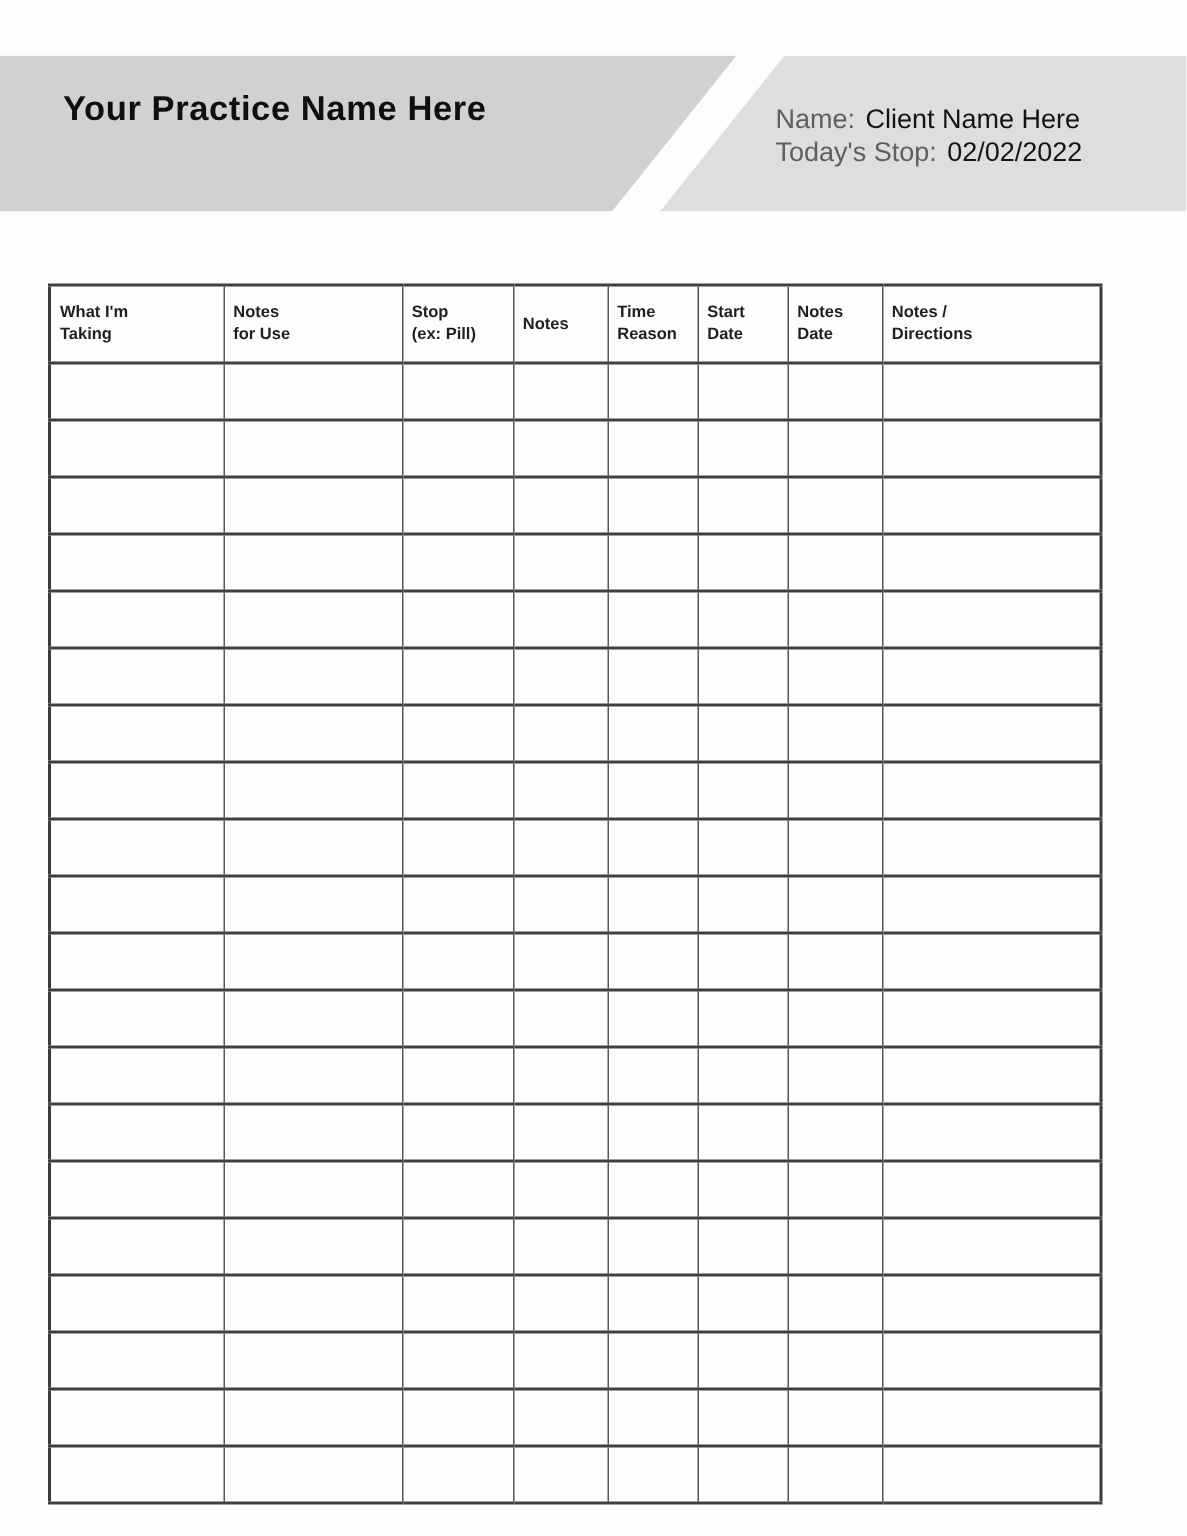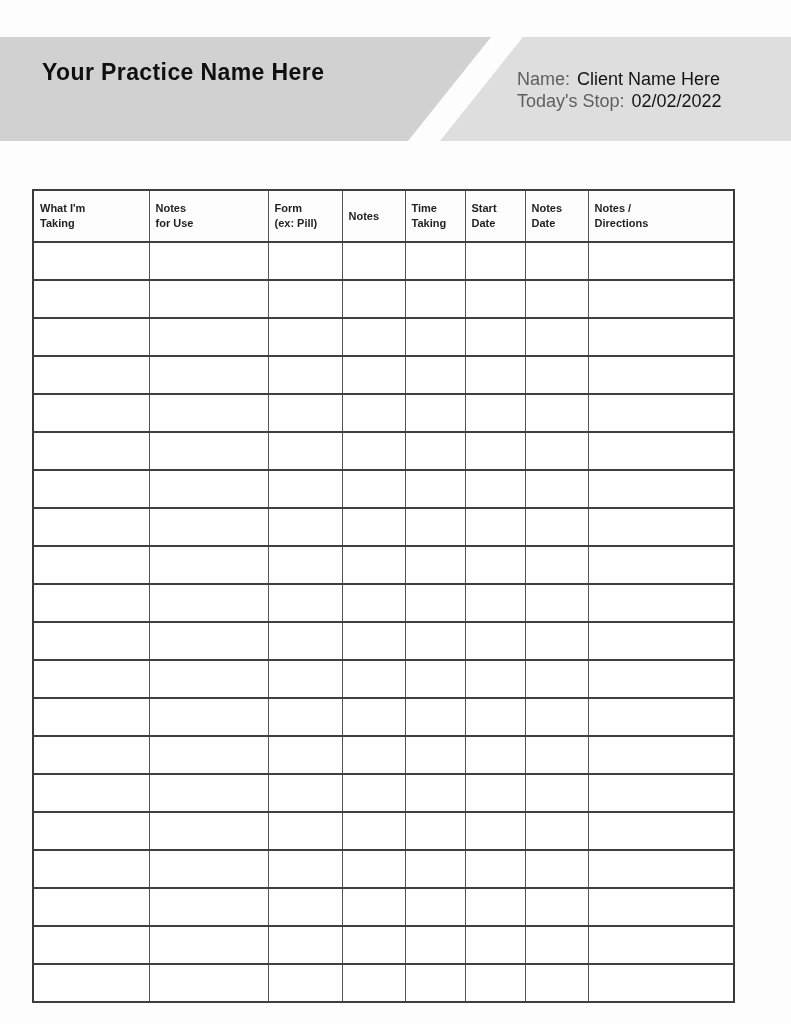--- a/index.html
+++ b/index.html
@@ -145,25 +145,25 @@
         <col class="c6">
         <col class="c7">
         <col class="c8">
     </colgroup>
     <thead>
       <tr>
         <th>What I'm
 Taking</th>
         <th>Notes
 for Use</th>
-        <th>Form
+        <th>Stop
 (ex: Pill)</th>
         <th>Notes</th>
         <th>Time
-Taking</th>
+Reason</th>
         <th>Start
 Date</th>
         <th>Notes
 Date</th>
         <th>Notes /
 Directions</th>
       </tr>
     </thead>
     <tbody>
         <tr>

